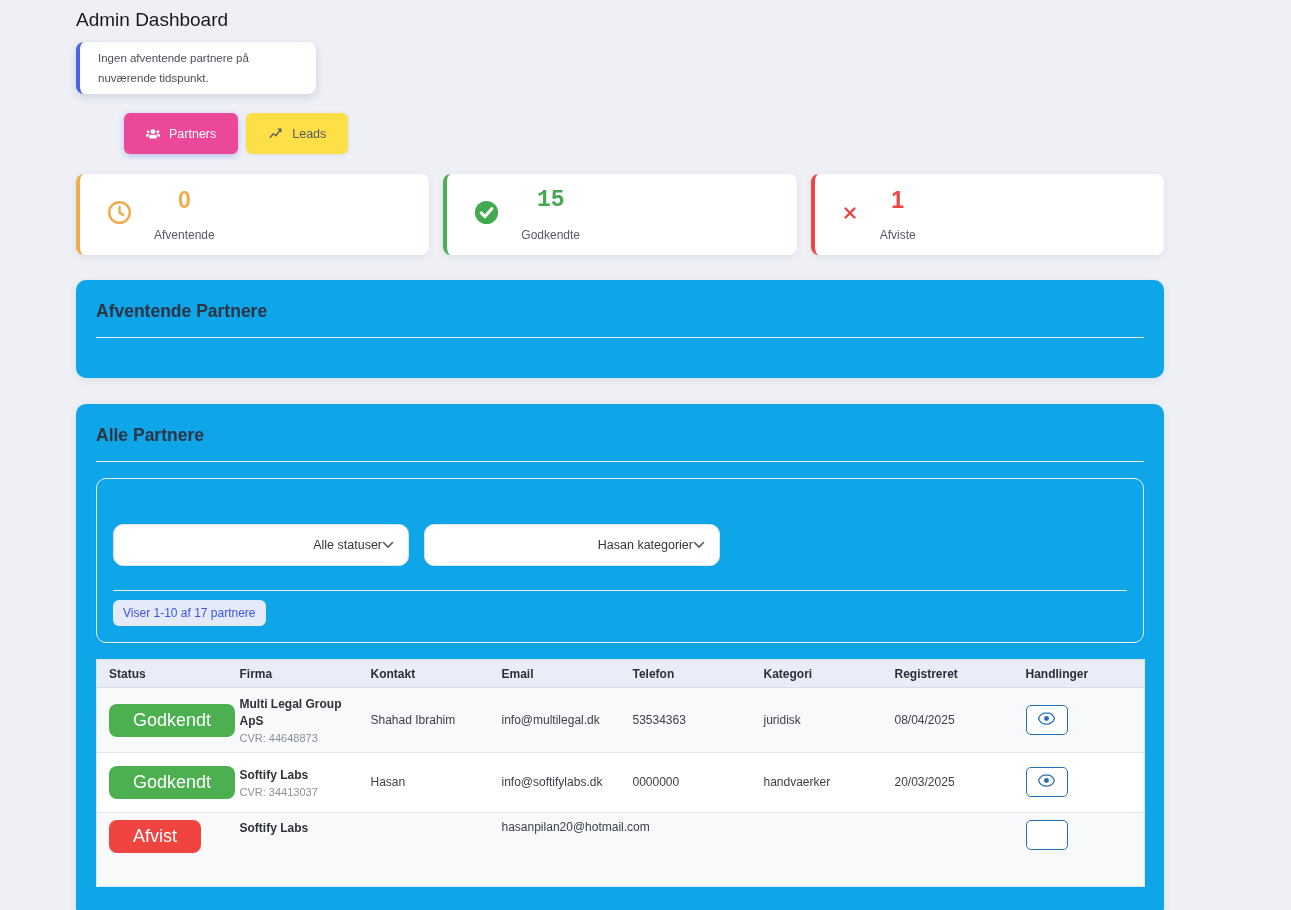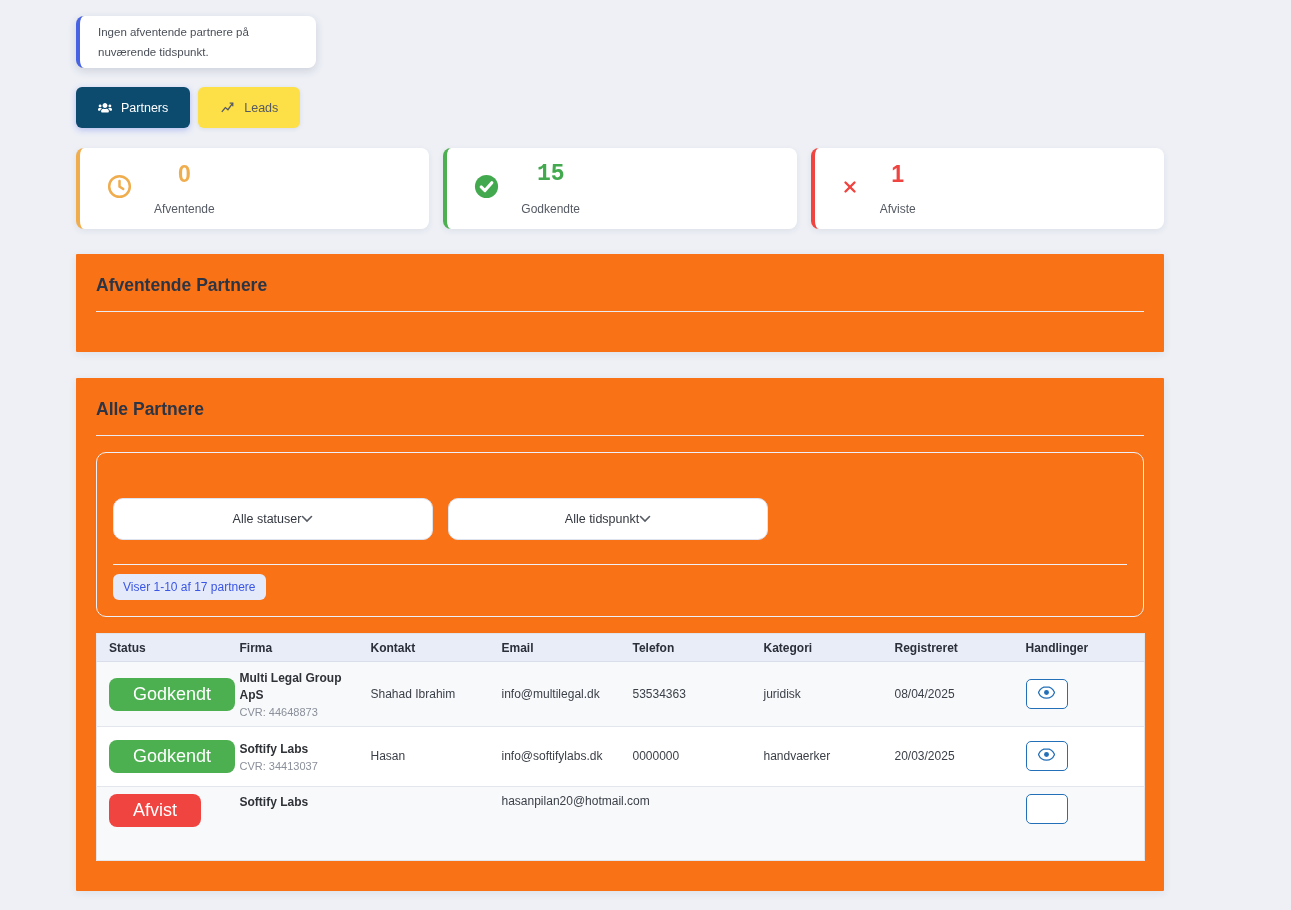--- a/index.html
+++ b/index.html
@@ -33,21 +33,21 @@
     padding: 0 22px;
     border: none;
     border-radius: 6px;
     font-size: 12.5px;
     display: inline-flex;
     align-items: center;
     gap: 9px;
     cursor: pointer;
     font-family: inherit;
   }
-  .tab.active { background: #0c4a6e; color: #fff; box-shadow: 0 2px 6px rgba(72,98,228,.35); }
+  .tab.active { background: #ec4899; color: #fff; box-shadow: 0 2px 6px rgba(72,98,228,.35); margin-left: 48px; }
   .tab.inactive { background: #fde047; color: #555a63; box-shadow: 0 1px 4px rgba(40,50,80,.10); text-align: center; }
   .tab svg { display: block; }
 
   .stats { margin-top: 20px; display: flex; gap: 14px; }
   .stat-card {
     flex: 1;
     height: 81px;
     background: #fff;
     border-radius: 8px;
     box-shadow: 0 2px 6px rgba(40,50,80,.08);
@@ -61,22 +61,22 @@
   .stat-card.danger  { border-left: 4px solid #ef4440; }
   .stat-text { text-align: center; }
   .stat-value { font-size: 23px; font-weight: bold; line-height: 26px; }
   .stat-card.warning .stat-value { color: #f0ad4e; }
   .stat-card.success .stat-value { color: #43a94e; font-family: Liberation Mono, monospace; }
   .stat-card.danger  .stat-value { color: #ef4440; }
   .stat-label { font-size: 12px; color: #555a63; margin-top: 15px; }
 
   .section-card {
     margin-top: 25px;
-    background: #f97316;
-    border-radius: 1px;
+    background: #0ea5e9;
+    border-radius: 10px;
     box-shadow: 0 2px 8px rgba(40,50,80,.08);
     padding: 20px;
   }
   .section-card.pending { height: 98px; }
   .section-card.all { margin-top: 26px; padding-bottom: 30px; }
   .section-title { font-size: 17.5px; font-weight: bold; color: #2d3444; line-height: 23px; }
   .section-divider { border: none; border-top: 1px solid #e9ebf0; margin-top: 14px; }
 
   .filter-panel {
     margin-top: 16px;
@@ -96,30 +96,30 @@
     font-family: inherit;
     color: #3c4048;
     outline: none;
     background: #fff;
   }
   .search-input::placeholder { color: #8a93a6; }
   .search-icon { position: absolute; right: 16px; top: 13px; }
 
   .filter-row { margin-top: 29px; display: flex; gap: 15px; }
   .select {
-    width: 320px;
+    width: 296px;
     height: 42px;
     border: 1px solid #dde3ef;
     border-radius: 10px;
     padding: 0 14px;
     font-size: 12.5px;
     color: #33373f;
     display: flex;
     align-items: center;
-    justify-content: center;
+    justify-content: flex-end;
     background: #fff;
     cursor: pointer;
   }
 
   .panel-divider { border: none; border-top: 1px solid #eef0f5; margin-top: 24px; }
   .results-badge {
     margin-top: 9px;
     display: inline-block;
     background: #e5eafb;
     color: #3a56e4;
@@ -181,20 +181,21 @@
     align-items: center;
     justify-content: center;
     cursor: pointer;
   }
 </style>
 </head>
 <body>
 
 <div class="content">
 
+  <div class="page-title">Admin Dashboard</div>
 
   <div class="notice-card">
     <span>Ingen afventende partnere på nuværende tidspunkt.</span>
   </div>
 
   <div class="tabs">
     <button class="tab active">
       <span>
         <svg width="14" height="12" viewBox="0 0 640 512" fill="#ffffff">
             <path d="M96 224c35.3 0 64-28.7 64-64s-28.7-64-64-64-64 28.7-64 64 28.7 64 64 64zm448 0c35.3 0 64-28.7 64-64s-28.7-64-64-64-64 28.7-64 64 28.7 64 64 64zm32 32h-64c-17.6 0-33.5 7.1-45.1 18.6 40.3 22.1 68.9 62 75.1 109.4h66c17.7 0 32-14.3 32-32v-32c0-35.3-28.7-64-64-64zm-256 0c61.9 0 112-50.1 112-112S369.9 32 320 32 208 82.1 208 144s50.1 112 112 112zm76.8 32h-8.3c-20.8 10-43.9 16-68.5 16s-47.6-6-68.5-16h-8.3C188.6 288 144 332.6 144 387.2V416c0 26.5 21.5 48 48 48h256c26.5 0 48-21.5 48-48v-28.8c0-54.6-44.6-99.2-99.2-99.2zm-223.7-13.4C161.5 263.1 145.6 256 128 256H64c-35.3 0-64 28.7-64 64v32c0 17.7 14.3 32 32 32h65.9c6.3-47.4 34.9-87.3 75.2-109.4z"></path>
@@ -267,21 +268,21 @@
       <div class="filter-row">
         <div class="select">
           <span>Alle statuser</span>
           <span>
             <svg width="12" height="8" viewBox="0 0 12 8" fill="none" stroke="#555a63" stroke-width="1.6" stroke-linecap="round">
                 <polyline points="1.5,1.5 6,6 10.5,1.5"></polyline>
               </svg>
           </span>
         </div>
         <div class="select">
-          <span>Alle tidspunkt</span>
+          <span>Hasan kategorier</span>
           <span>
             <svg width="12" height="8" viewBox="0 0 12 8" fill="none" stroke="#555a63" stroke-width="1.6" stroke-linecap="round">
                 <polyline points="1.5,1.5 6,6 10.5,1.5"></polyline>
               </svg>
           </span>
         </div>
       </div>
 
       <hr class="panel-divider">
       <span class="results-badge">Viser 1-10 af 17 partnere</span>

